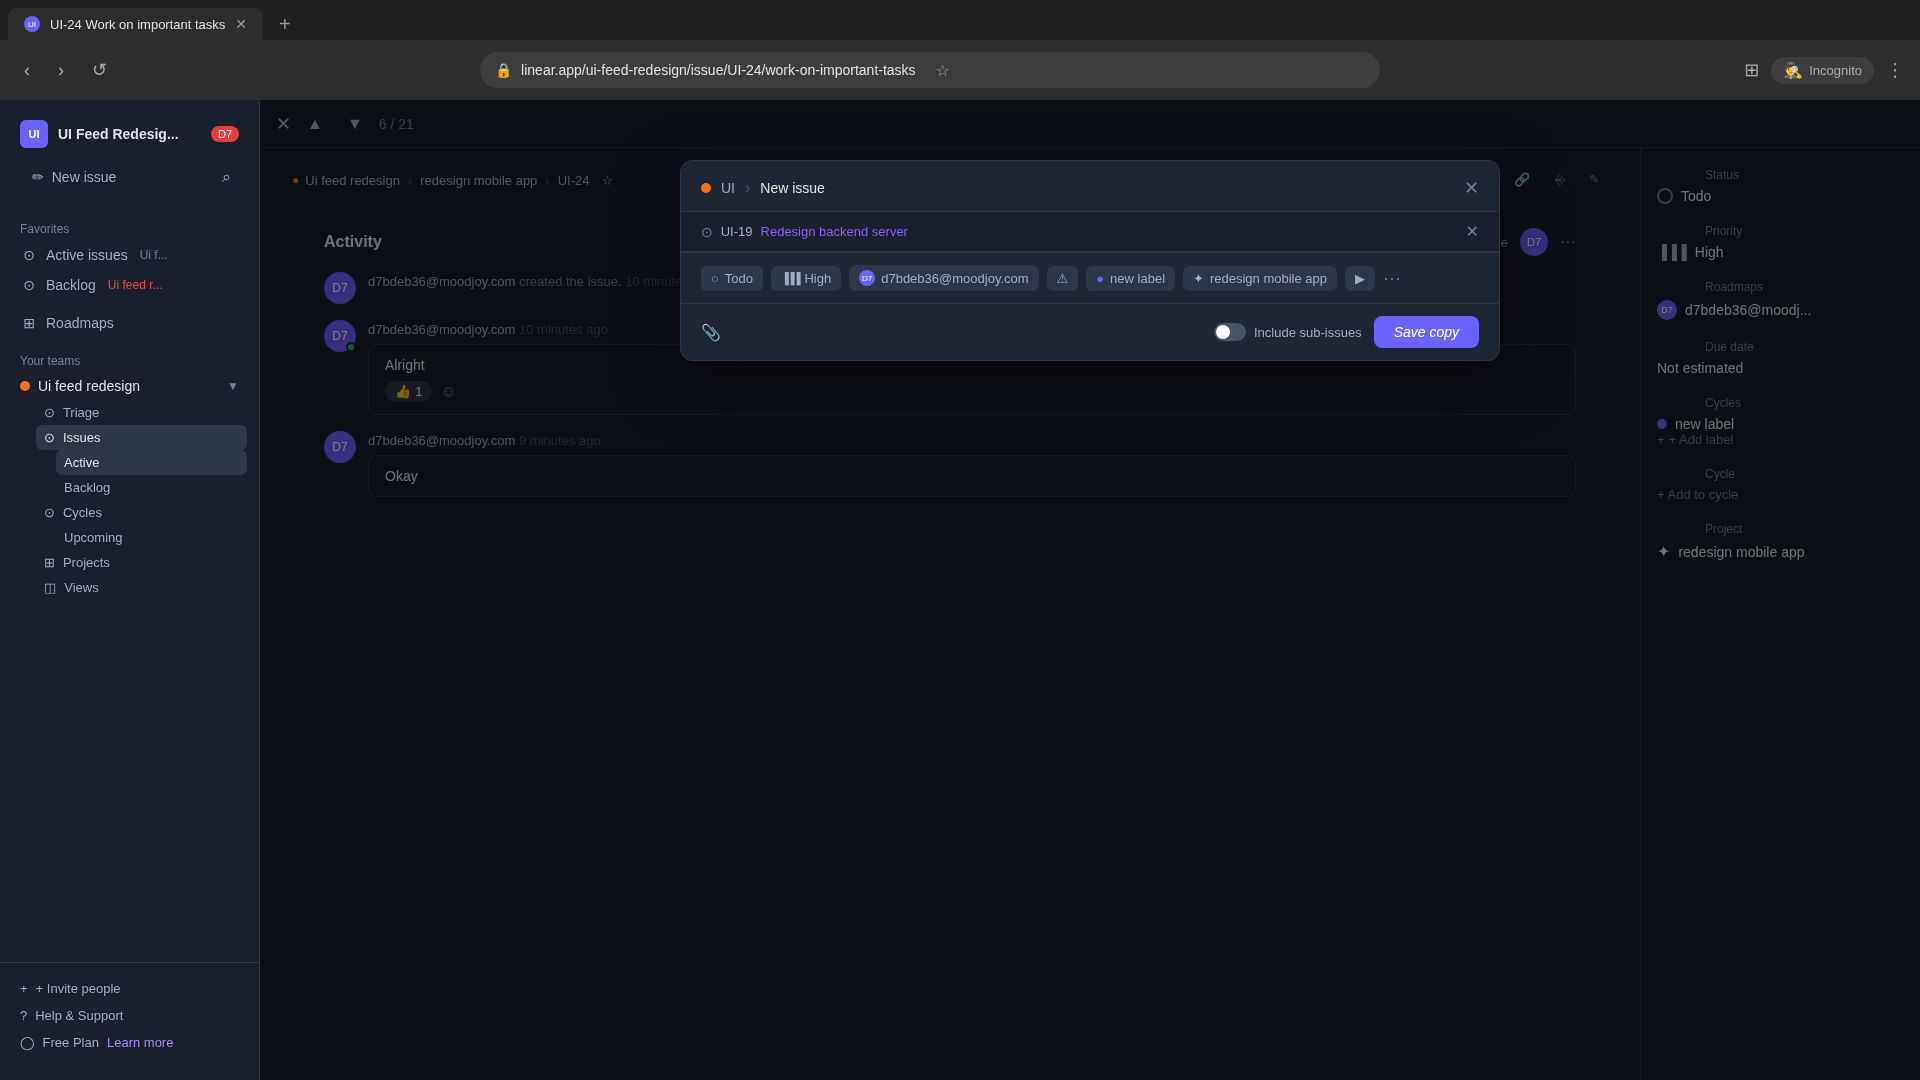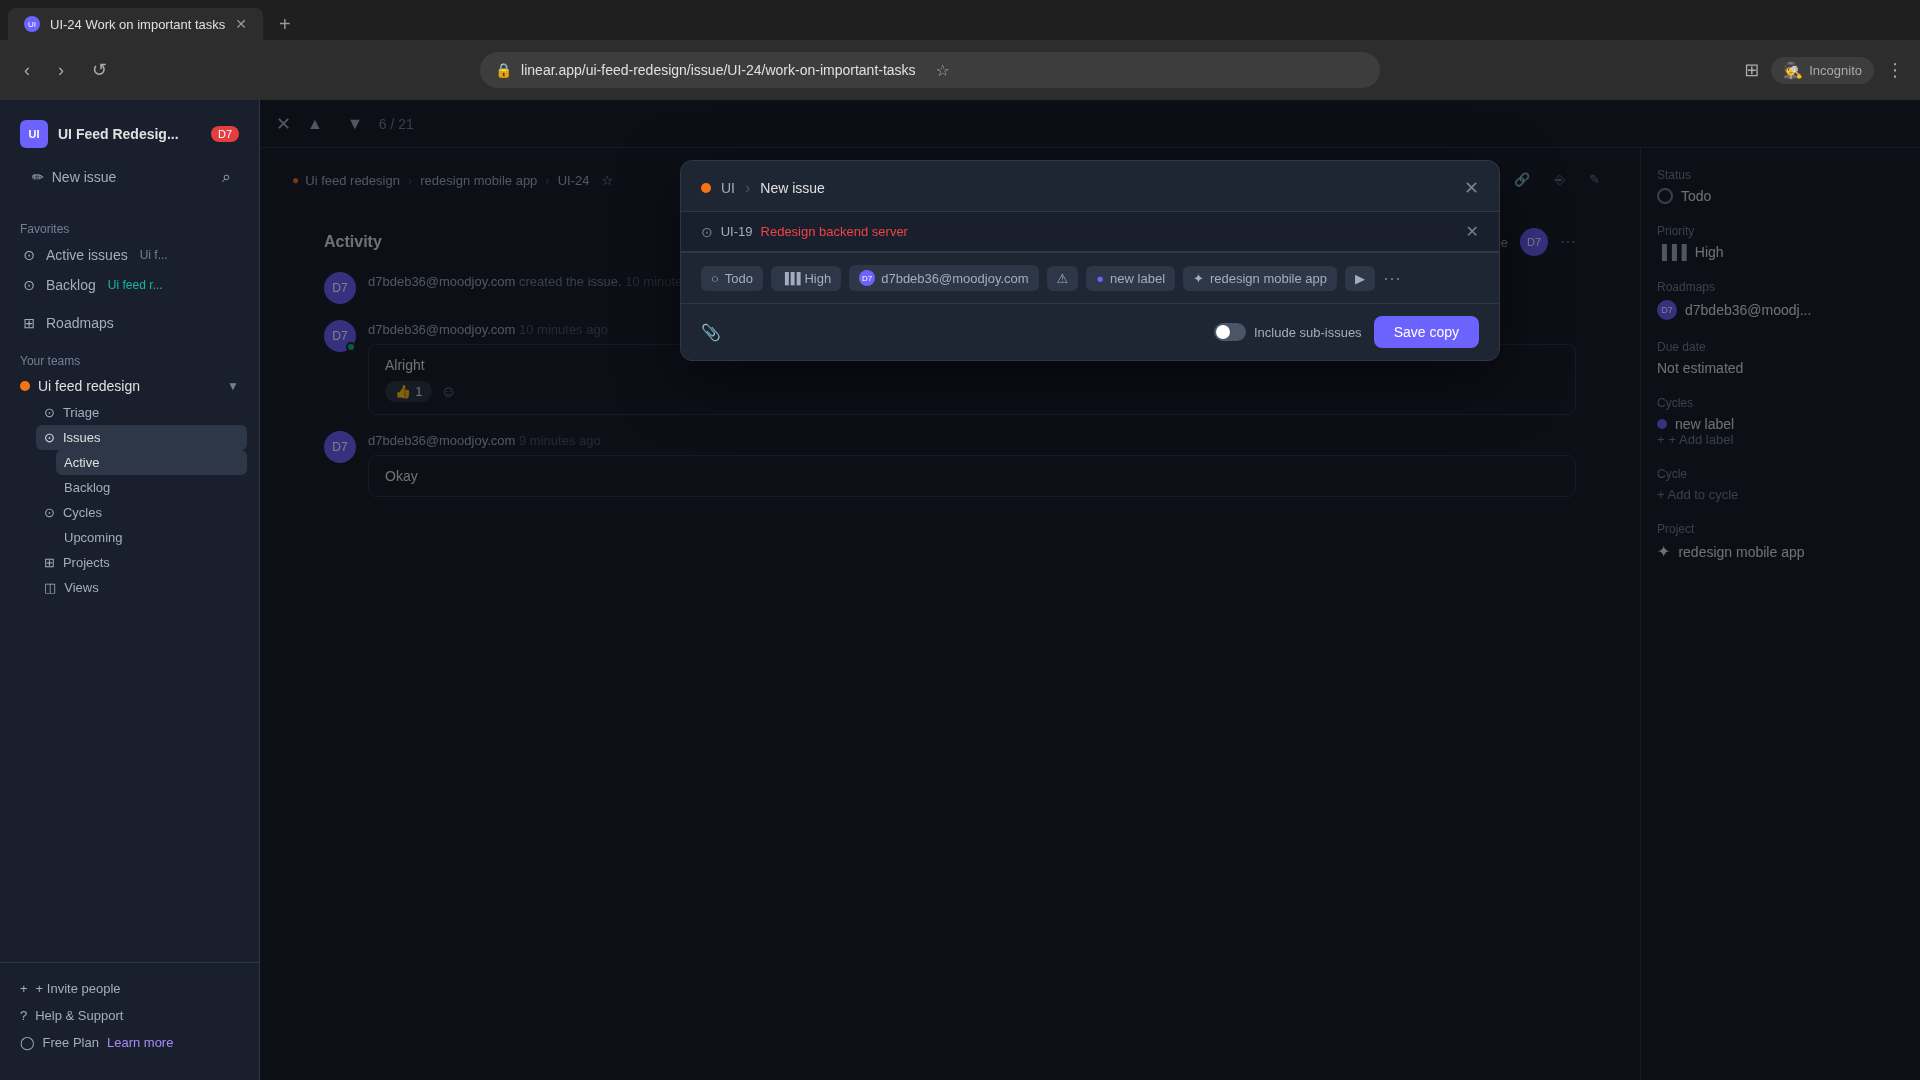--- a/index.html
+++ b/index.html
@@ -66,21 +66,21 @@
     .issue-main { flex: 1; padding: 20px 32px; overflow-y: auto; }
     .breadcrumb { display: flex; align-items: center; gap: 8px; font-size: 13px; color: #718096; margin-bottom: 16px; }
     .breadcrumb-item { color: #a0aec0; cursor: pointer; display: flex; align-items: center; gap: 6px; }
     .breadcrumb-sep { color: #4a5568; }
     .breadcrumb-id { color: #a0aec0; }
     .breadcrumb-actions { margin-left: auto; display: flex; gap: 8px; }
     .breadcrumb-action-btn { color: #718096; cursor: pointer; padding: 4px 8px; }
 
     .issue-sidebar { width: 280px; border-left: 1px solid #2d3748; padding: 20px 16px; overflow-y: auto; }
     .issue-prop { margin-bottom: 20px; }
-    .issue-prop-label { font-size: 12px; color: #718096; margin-bottom: 6px; }
+    .issue-prop-label { font-size: 12px; color: #718096; margin-bottom: 6px; margin-left: 48px; }
     .issue-prop-value { display: flex; align-items: center; gap: 8px; font-size: 14px; color: #e0e0e0; }
     .status-circle { width: 16px; height: 16px; border-radius: 50%; border: 2px solid #718096; flex-shrink: 0; }
     .assignee-avatar { width: 20px; height: 20px; border-radius: 50%; background: #6c63ff; display: flex; align-items: center; justify-content: center; font-size: 9px; color: white; flex-shrink: 0; }
     .label-dot { width: 10px; height: 10px; border-radius: 50%; background: #6c63ff; flex-shrink: 0; }
     .add-label { color: #718096; cursor: pointer; font-size: 13px; display: flex; align-items: center; gap: 4px; }
     .cycle-add { color: #718096; cursor: pointer; font-size: 13px; display: flex; align-items: flex-end; gap: 4px; }
     .project-icon { font-size: 16px; }
 
     
     .modal-overlay { position: absolute; top: 0; left: 0; right: 0; bottom: 0; background: rgba(0,0,0,0.5); display: flex; align-items: flex-start; justify-content: center; padding-top: 60px; z-index: 100; }
@@ -88,39 +88,39 @@
     .modal-header { display: flex; align-items: center; gap: 10px; padding: 16px 20px 12px; border-bottom: 1px solid #2d3748; }
     .modal-team-dot { width: 10px; height: 10px; border-radius: 50%; background: #f97316; flex-shrink: 0; }
     .modal-team-label { font-size: 14px; color: #a0aec0; }
     .modal-sep { color: #4a5568; }
     .modal-title-text { font-size: 14px; color: #e0e0e0; font-weight: 500; }
     .modal-close { margin-left: auto; color: #718096; cursor: pointer; font-size: 18px; }
 
     .modal-parent { display: flex; align-items: center; gap: 8px; padding: 10px 20px; border-bottom: 1px solid #2d3748; background: #1a1f2e; margin: 0 0 0; }
     .modal-parent-icon { color: #718096; font-size: 14px; }
     .modal-parent-id { font-size: 13px; color: #a0aec0; }
-    .modal-parent-name { font-size: 13px; color: #ef4444; }
+    .modal-parent-name { font-size: 13px; color: #8b5cf6; }
     .modal-parent-close { margin-left: auto; color: #718096; cursor: pointer; }
 
     .modal-body { padding: 16px 20px; }
     .modal-issue-title { width: 100%; background: none; border: none; font-size: 22px; font-weight: 600; color: #e0e0e0; outline: none; resize: none; font-family: inherit; }
     .modal-description { width: 100%; background: none; border: none; font-size: 14px; color: #718096; outline: none; resize: none; font-family: inherit; margin-top: 12px; min-height: 60px; }
 
     .modal-tags { display: flex; align-items: center; gap: 8px; padding: 12px 20px; border-top: 1px solid #2d3748; flex-wrap: wrap; }
     .tag { display: flex; align-items: center; gap: 6px; background: #2d3748; border-radius: 6px; padding: 5px 10px; font-size: 13px; color: #a0aec0; cursor: pointer; }
     .tag .tag-icon { font-size: 13px; }
     .tag-more { color: #718096; cursor: pointer; font-size: 18px; }
     .tag-attach { color: #718096; cursor: pointer; font-size: 16px; }
 
     .modal-footer { display: flex; align-items: center; padding: 12px 20px; border-top: 1px solid #2d3748; gap: 12px; }
     .sub-issues-toggle { display: flex; align-items: center; gap: 8px; margin-left: auto; }
     .toggle { width: 32px; height: 18px; background: #4a5568; border-radius: 9px; position: relative; cursor: pointer; }
     .toggle-thumb { width: 14px; height: 14px; background: white; border-radius: 50%; position: absolute; top: 2px; left: 2px; }
     .sub-issues-label { font-size: 13px; color: #a0aec0; }
-    .save-copy-btn { background: #6c63ff; color: white; border: none; border-radius: 8px; padding: 8px 20px; font-size: 14px; font-weight: 500; cursor: pointer; }
+    .save-copy-btn { background: #6c63ff; color: white; border: none; border-radius: 8px; padding: 8px 20px; font-size: 14px; font-weight: 500; cursor: pointer; font-style: italic; }
 
     
     .activity-section { padding: 20px 32px 0; }
     .activity-header { display: flex; align-items: center; margin-bottom: 16px; }
     .activity-title { font-size: 16px; font-weight: 600; color: #e0e0e0; }
     .activity-actions { margin-left: auto; display: flex; align-items: center; gap: 12px; }
     .unsubscribe-btn { font-size: 13px; color: #a0aec0; cursor: pointer; }
     .activity-avatar { width: 28px; height: 28px; border-radius: 50%; background: #6c63ff; display: flex; align-items: center; justify-content: center; font-size: 11px; color: white; }
     .activity-more { color: #718096; cursor: pointer; }
 
@@ -194,21 +194,21 @@
     <div class="sidebar-section">
       <div class="sidebar-section-label">Favorites</div>
       <div class="sidebar-item">
         <span class="sidebar-icon">⊙</span>
         <span>Active issues</span>
         <span style="color:#718096;font-size:12px;margin-left:4px;">Ui f...</span>
       </div>
       <div class="sidebar-item">
         <span class="sidebar-icon">⊙</span>
         <span>Backlog</span>
-        <span style="color:#14b8a6;font-size:12px;margin-left:4px;">Ui feed r...</span>
+        <span style="color:#ef4444;font-size:12px;margin-left:4px;">Ui feed r...</span>
       </div>
     </div>
 
     <div class="sidebar-section">
       <div class="sidebar-item">
         <span class="sidebar-icon">⊞</span>
         <span>Roadmaps</span>
       </div>
     </div>
 

